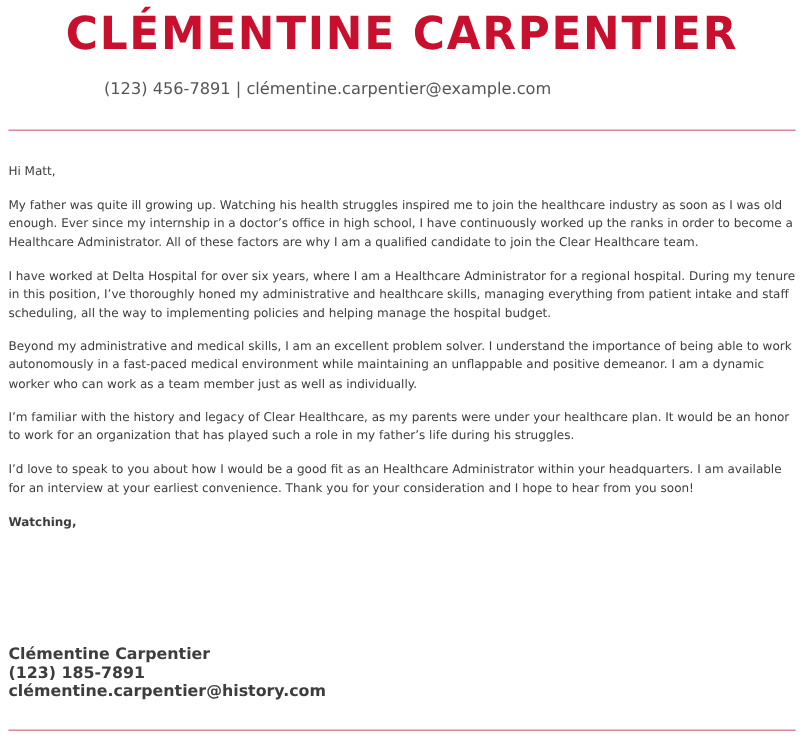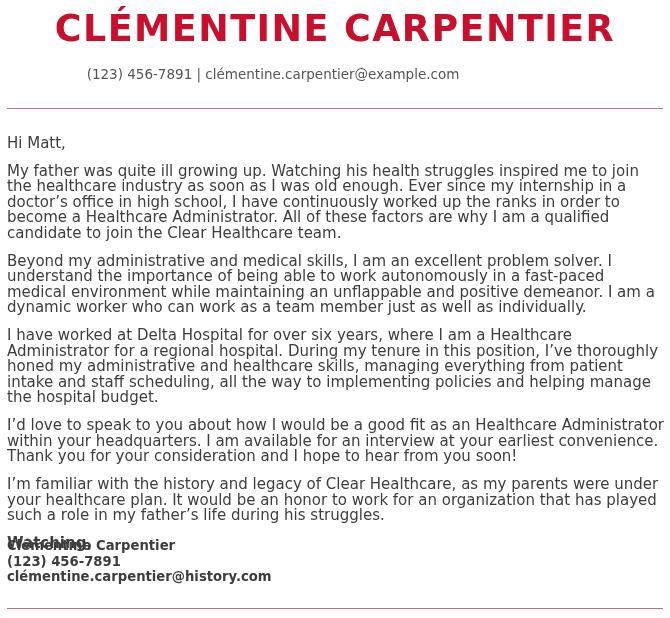--- a/index.html
+++ b/index.html
@@ -18,44 +18,44 @@
     font-size: 13.5px; color: #555555; line-height: 18px;
   }
   .rule {
     position: absolute; left: 7px; width: 656px; height: 0;
     border-top: 1.5px solid #cf6b7e;
   }
   .rule.top { top: 108px; }
   .rule.bottom { top: 608px; }
   .body {
     position: absolute; left: 7px; top: 136px; width: 660px;
-    font-size: 15px; line-height: 15.5px; color: #3d3d3d;
+    font-size: 10px; line-height: 15.5px; color: #3d3d3d;
   }
   .body p { margin: 0 0 12.5px 0; }
   .greet { margin-bottom: 12px !important; }
   .closing { font-weight: bold; margin-top: 0; }
   .sig { position: absolute; left: 7px; top: 538px; font-weight: bold; font-size: 13.2px; line-height: 15.5px; color: #3d3d3d; }
   .sig div { margin: 0; }
 </style>
 </head>
 <body>
 
 <div class="name">CLÉMENTINE CARPENTIER</div>
 <div class="contact">(123) 456-7891 | clémentine.carpentier@example.com</div>
 <div class="rule top"></div>
 
 <div class="body">
   <p class="greet">Hi Matt,</p>
   <p>My father was quite ill growing up. Watching his health struggles inspired me to join the healthcare industry as soon as I was old enough. Ever since my internship in a doctor’s office in high school, I have continuously worked up the ranks in order to become a Healthcare Administrator. All of these factors are why I am a qualified candidate to join the Clear Healthcare team.</p>
+  <p>I have worked at Delta Hospital for over six years, where I am a Healthcare Administrator for a regional hospital. During my tenure in this position, I’ve thoroughly honed my administrative and healthcare skills, managing everything from patient intake and staff scheduling, all the way to implementing policies and helping manage the hospital budget.</p>
   <p>Beyond my administrative and medical skills, I am an excellent problem solver. I understand the importance of being able to work autonomously in a fast-paced medical environment while maintaining an unflappable and positive demeanor. I am a dynamic worker who can work as a team member just as well as individually.</p>
-  <p>I have worked at Delta Hospital for over six years, where I am a Healthcare Administrator for a regional hospital. During my tenure in this position, I’ve thoroughly honed my administrative and healthcare skills, managing everything from patient intake and staff scheduling, all the way to implementing policies and helping manage the hospital budget.</p>
+  <p>I’m familiar with the history and legacy of Clear Healthcare, as my parents were under your healthcare plan. It would be an honor to work for an organization that has played such a role in my father’s life during his struggles.</p>
   <p>I’d love to speak to you about how I would be a good fit as an Healthcare Administrator within your headquarters. I am available for an interview at your earliest convenience. Thank you for your consideration and I hope to hear from you soon!</p>
-  <p>I’m familiar with the history and legacy of Clear Healthcare, as my parents were under your healthcare plan. It would be an honor to work for an organization that has played such a role in my father’s life during his struggles.</p>
   <p class="closing">Watching,</p>
 </div>
 
 <div class="sig">
   <div>Clémentine Carpentier</div>
-  <div>(123) 456-7891</div>
+  <div>(123) 185-7891</div>
   <div>clémentine.carpentier@history.com</div>
 </div>
 
 <div class="rule bottom"></div>
 
 </body></html>

